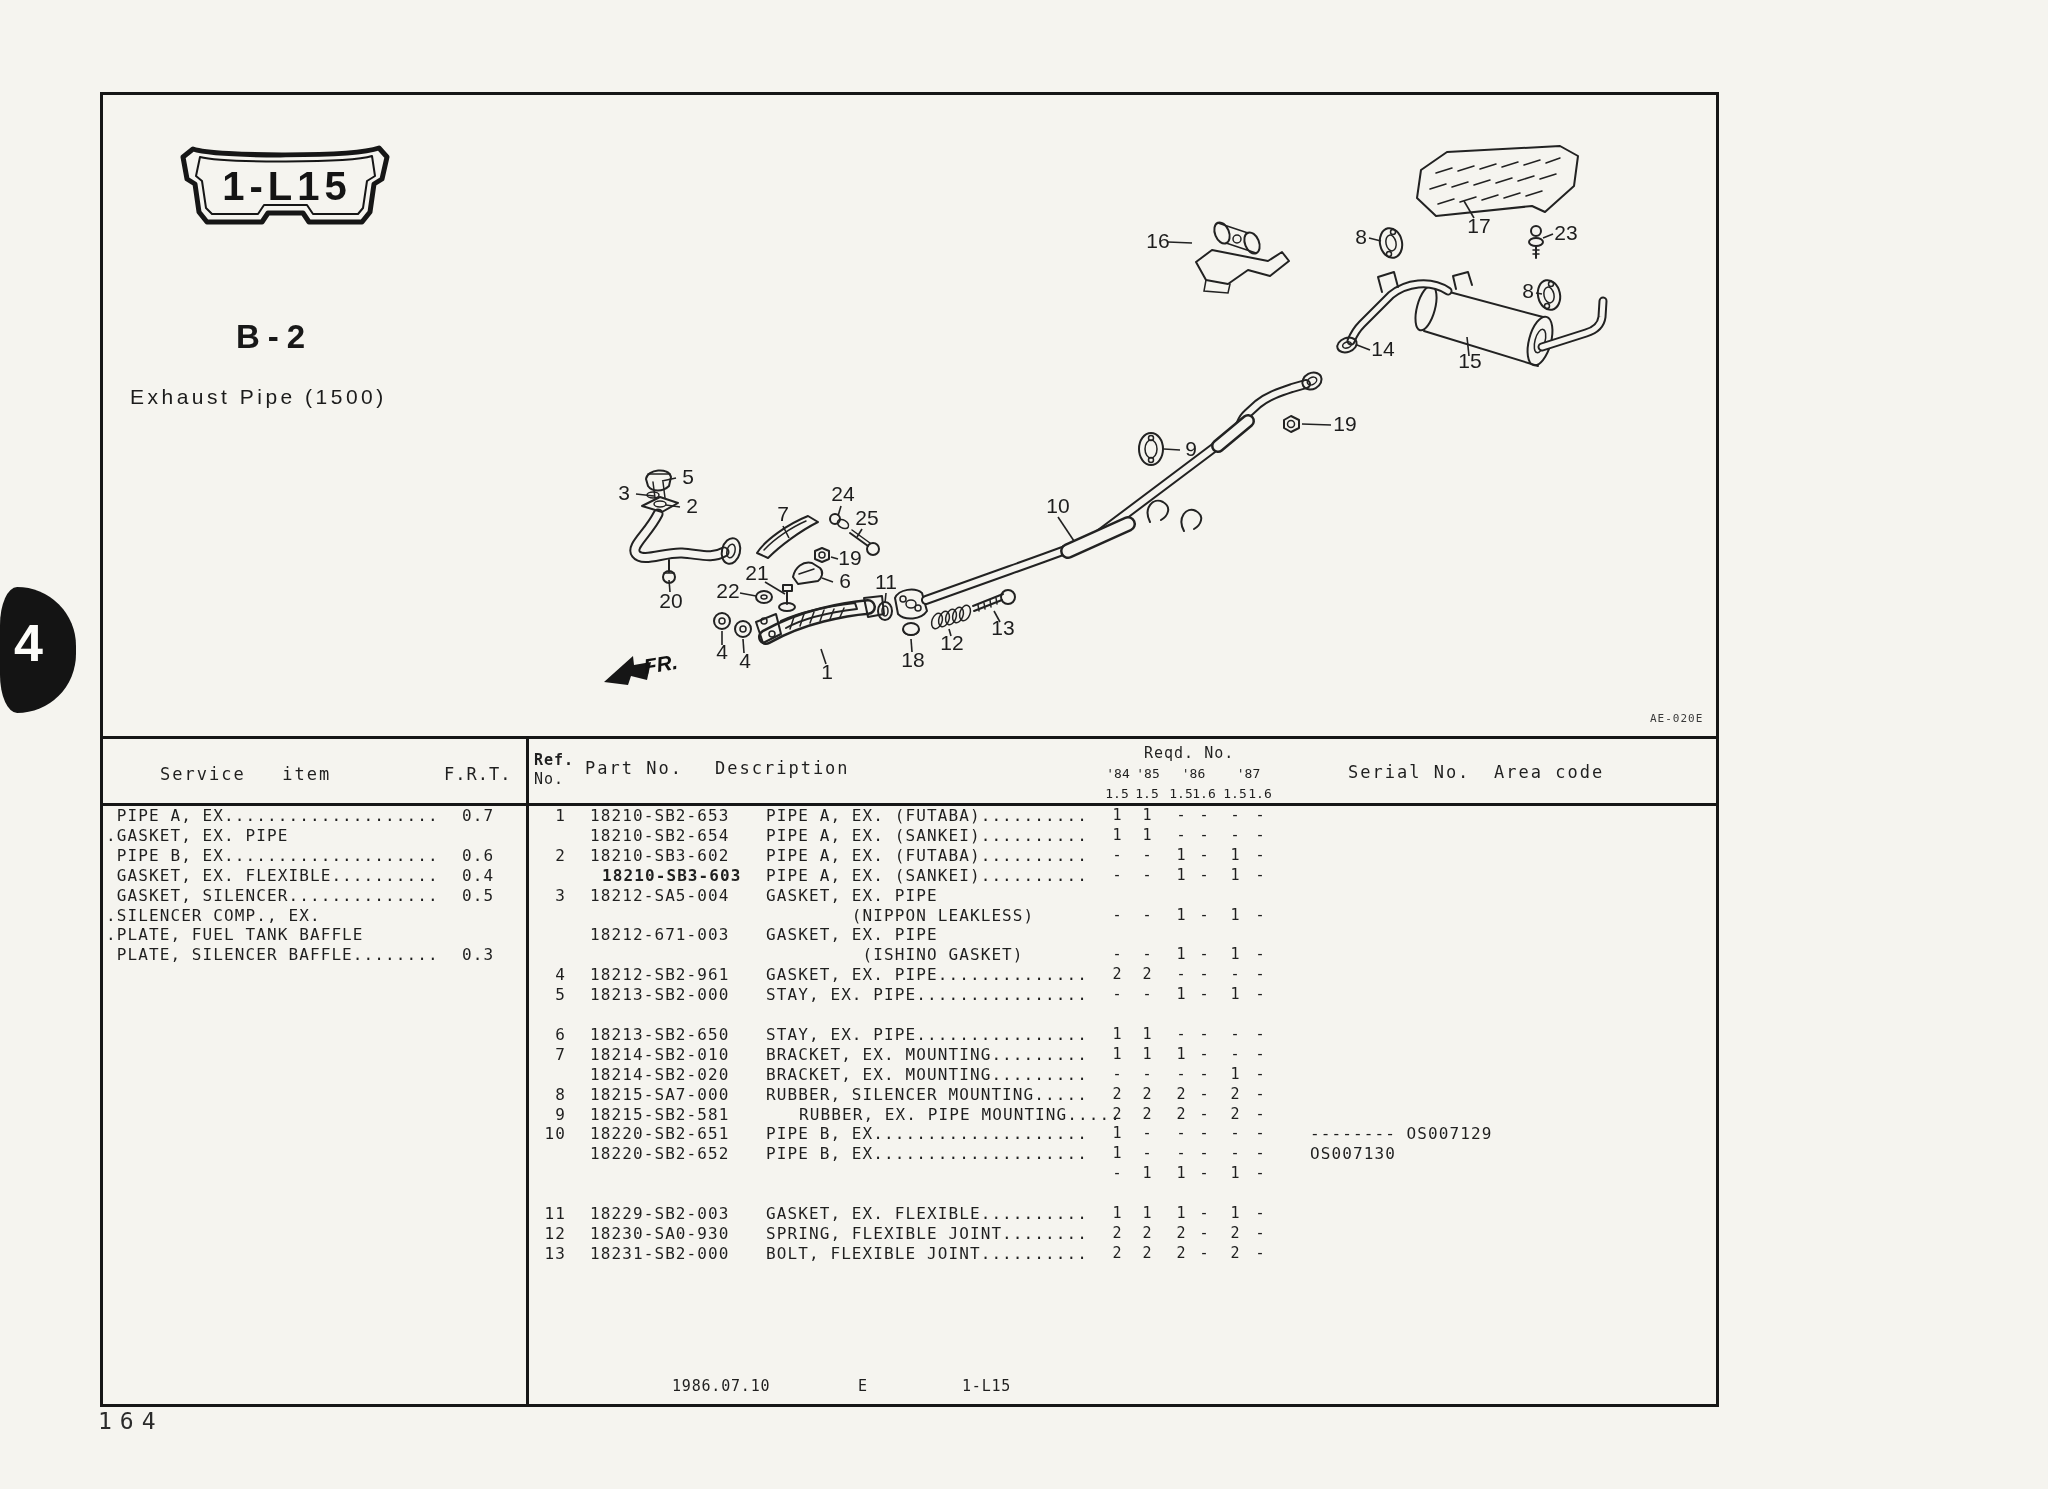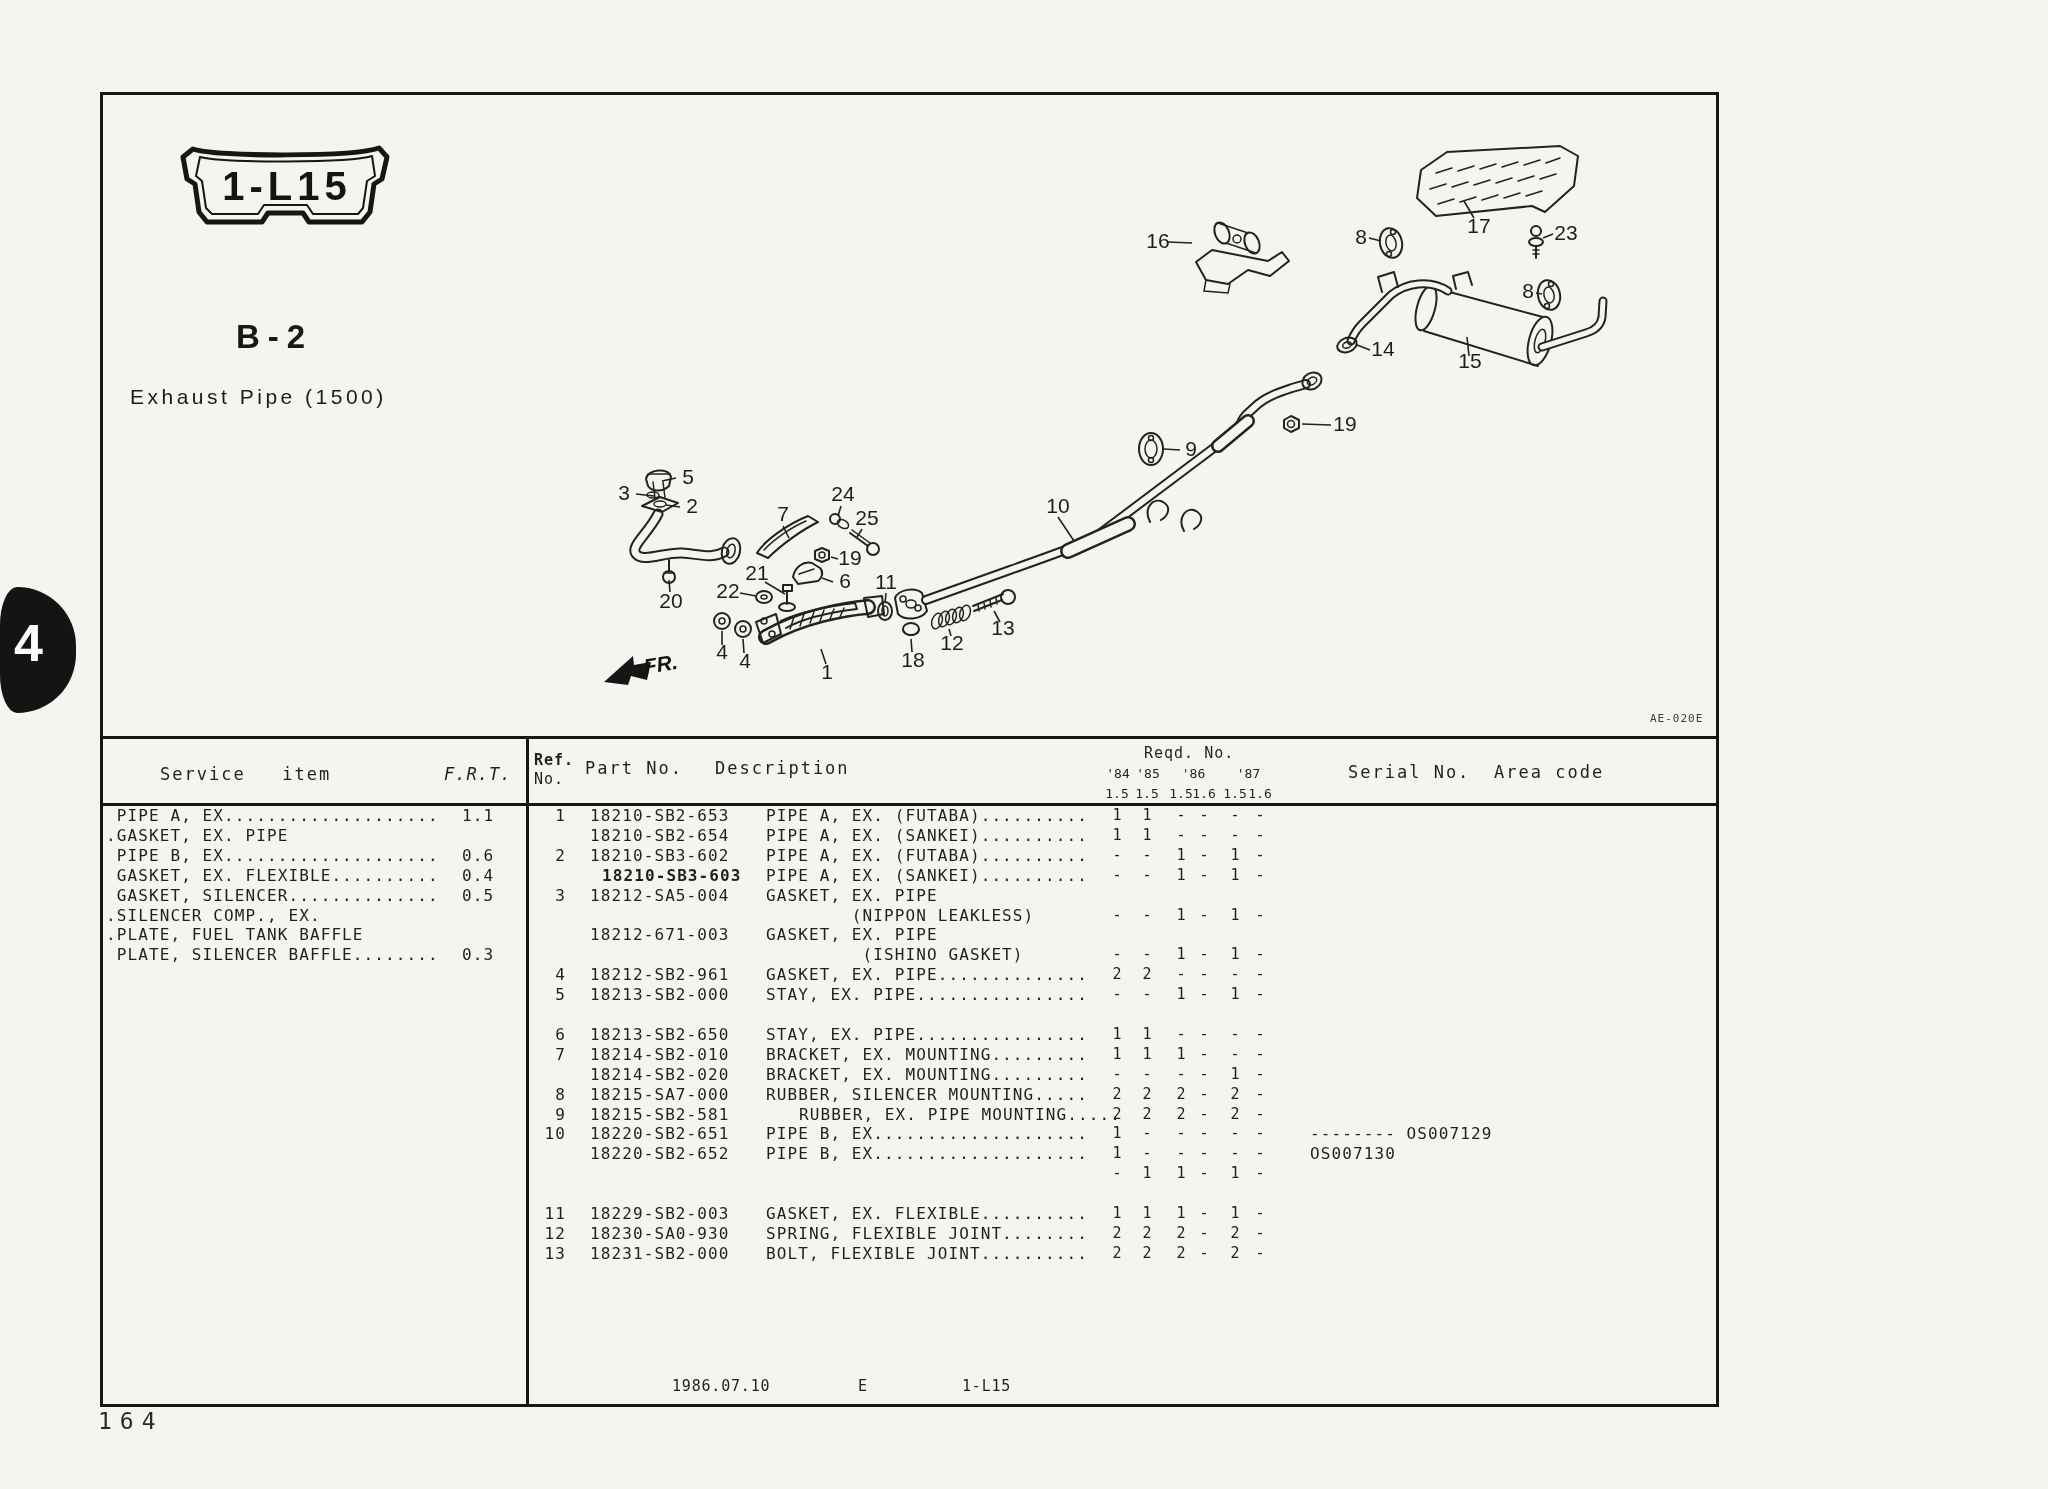--- a/index.html
+++ b/index.html
@@ -331,24 +331,24 @@
       <line x1="1536" y1="293" x2="1542" y2="294" class="leader"></line>
       <text x="1528" y="298" class="callout">8</text>
       <line x1="1474" y1="218" x2="1464" y2="201" class="leader"></line>
       <text x="1479" y="233" class="callout">17</text>
     </g>
 </svg>
 
 <div class="abs" id="drawing-code">AE-020E</div>
 
 <div class="abs hdr17" style="left:160px;top:764px;">Service   item</div>
-<div class="abs hdr17" style="left:444px;top:764px;letter-spacing:1px;font-style:italic;">F.R.T.</div>
+<div class="abs hdr17" style="left:444px;top:764px;letter-spacing:1px;">F.R.T.</div>
 <div class="abs" id="service-rows" style="left:0;top:0;">
     <span class="mono16" style="left: 106px; top: 806px; position: absolute;"> PIPE A, EX....................</span>
-    <span class="mono16" style="left: 462px; top: 806px; position: absolute;">1.1</span>
+    <span class="mono16" style="left: 462px; top: 806px; position: absolute;">0.7</span>
     <span class="mono16" style="left: 106px; top: 825.9px; position: absolute;">.GASKET, EX. PIPE</span>
     <span class="mono16" style="left: 106px; top: 845.8px; position: absolute;"> PIPE B, EX....................</span>
     <span class="mono16" style="left: 462px; top: 845.8px; position: absolute;">0.6</span>
     <span class="mono16" style="left: 106px; top: 865.7px; position: absolute;"> GASKET, EX. FLEXIBLE..........</span>
     <span class="mono16" style="left: 462px; top: 865.7px; position: absolute;">0.4</span>
     <span class="mono16" style="left: 106px; top: 885.6px; position: absolute;"> GASKET, SILENCER..............</span>
     <span class="mono16" style="left: 462px; top: 885.6px; position: absolute;">0.5</span>
     <span class="mono16" style="left: 106px; top: 905.5px; position: absolute;">.SILENCER COMP., EX.</span>
     <span class="mono16" style="left: 106px; top: 925.4px; position: absolute;">.PLATE, FUEL TANK BAFFLE</span>
     <span class="mono16" style="left: 106px; top: 945.3px; position: absolute;"> PLATE, SILENCER BAFFLE........</span>

